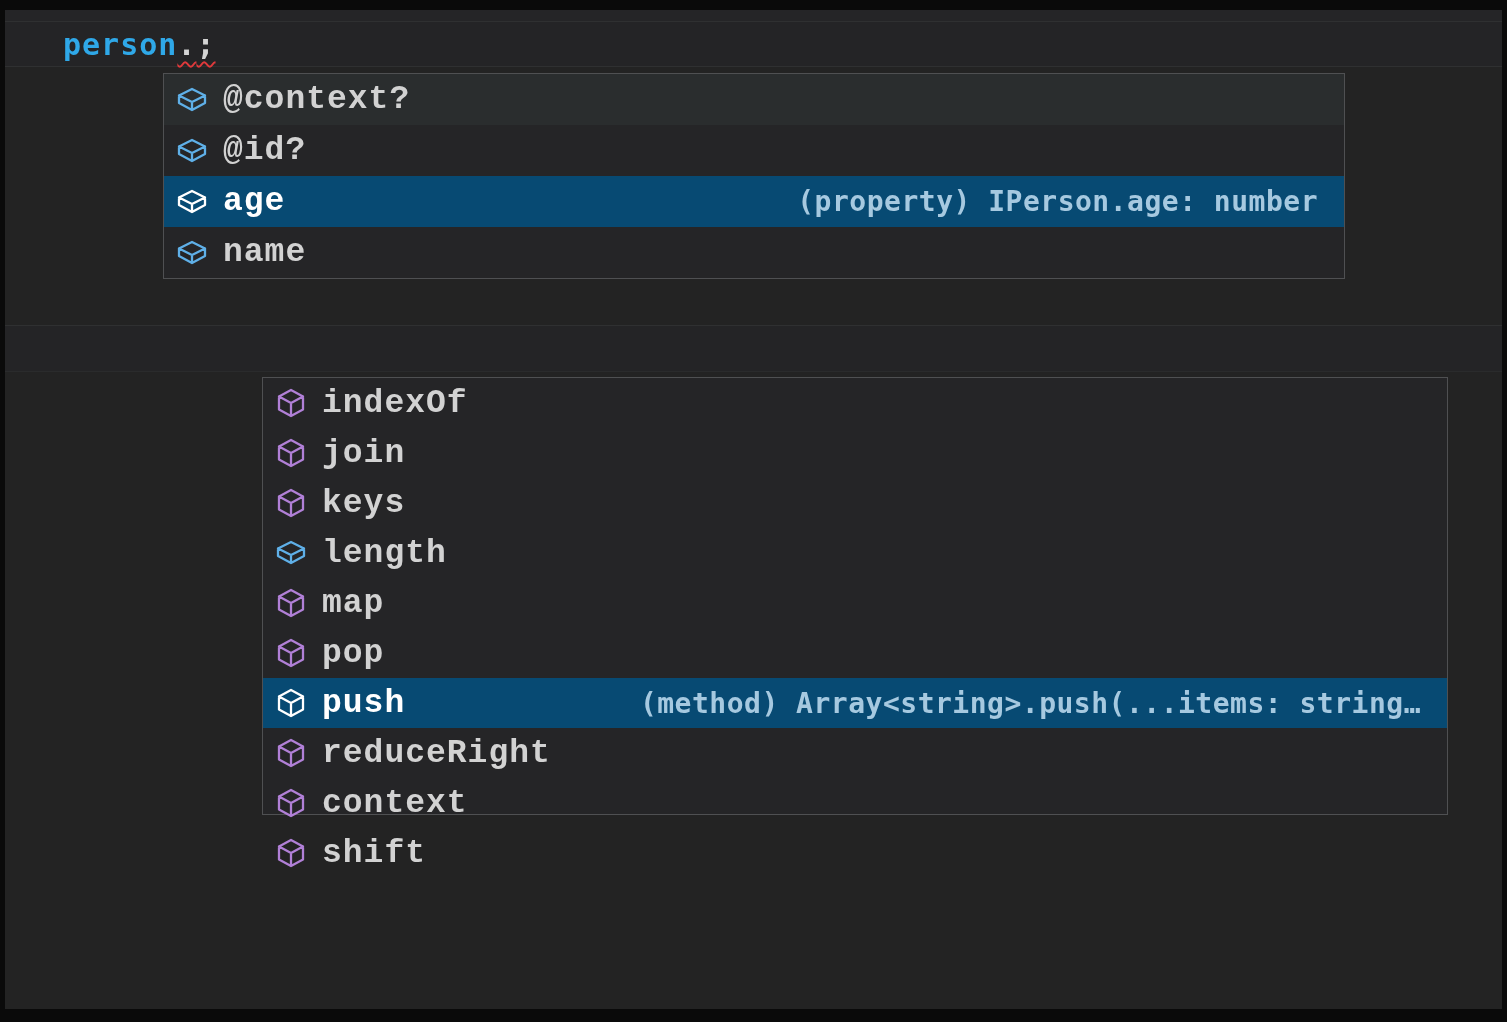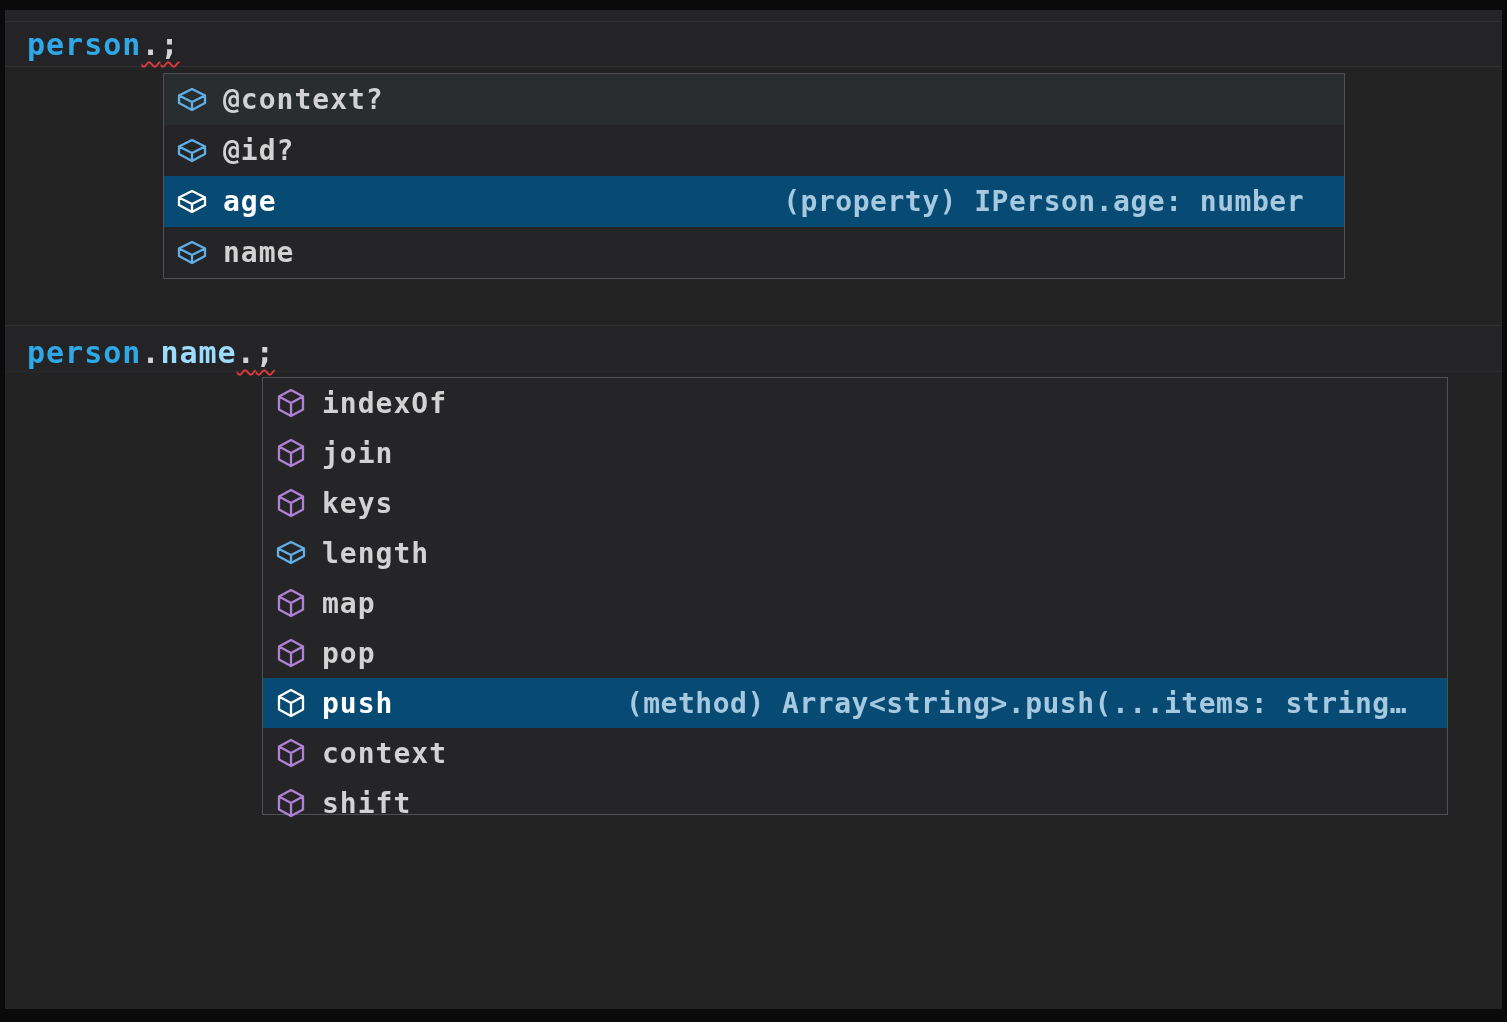--- a/index.html
+++ b/index.html
@@ -11,21 +11,21 @@
   .editor{
     position:absolute;left:5px;top:10px;right:5px;bottom:13px;
     background:var(--editor-bg,#232323);
   }
   .band-top{position:absolute;left:0;top:0;right:0;height:11px;background:#252527}
   .hairline{position:absolute;left:0;right:0;height:1px;background:#2f3031}
   .codezone{position:absolute;left:0;right:0;background:#242426}
 
   .code-line{
     position:absolute;height:45px;line-height:45px;white-space:pre;
-    font-size:30px;font-weight:700;letter-spacing:1px;
+    font-size:30px;font-weight:700;letter-spacing:1px;margin-left:36px;
   }
   .tok-variable{color:var(--c-var,#2fa8e8)}
   .tok-property{color:var(--c-prop,#9cdcfe)}
   .tok-punct{color:var(--c-punct,#d4d4d4)}
   .squiggle{
     text-decoration-line:underline;
     text-decoration-style:wavy;
     text-decoration-color:var(--squiggle,#e1393b);
     text-decoration-thickness:2px;
     text-underline-offset:6px;
@@ -40,25 +40,25 @@
   #suggest2{left:257px;top:367px;width:1186px;height:438px}
   #code1{left:22px;top:12px}
   #code2{left:22px;top:320px}
 
   .row{display:flex;align-items:center;padding-left:12px}
   #suggest1 .row{height:51px}
   #suggest2 .row{height:50px}
   .row .icon{width:32px;height:32px;margin-right:15px;flex:0 0 auto}
   .row .icon svg{width:100%;height:100%;display:block}
   .row .label{
-    font-size:28px;font-weight:700;letter-spacing:1px;
-    color:var(--label,#d2d2d2);white-space:pre;
+    font-size:33px;font-weight:700;letter-spacing:1px;
+    color:var(--label,#d2d2d2);white-space:pre;font-family:Liberation Mono, monospace;
   }
   .row .detail{
-    margin-left:auto;padding-right:40px;white-space:pre;
+    margin-left:auto;padding-right:26px;white-space:pre;
     font-size:28px;font-weight:700;letter-spacing:.5px;
     color:var(--detail,#a6c9e0);
   }
   .row.hover{background:var(--hover-bg,#2a2d2e)}
   .row.selected{background:var(--sel-bg,#074a73)}
   .row.selected .label{color:var(--label-sel,#ffffff)}
   .row.selected .icon{color:var(--label-sel,#ffffff)}
   .icon-field{color:var(--icon-field,#5fb0e8)}
   .icon-method{color:var(--icon-method,#b180d7)}
 </style>
@@ -104,21 +104,20 @@
       <div class="row">
     <span class="icon icon-field">
           <svg viewBox="0 0 32 32" aria-hidden="true">
             <path d="M16 5 29 11.5 29 19 16 26 3 19 3 11.5 Z M3 11.5 16 18 29 11.5 M16 18 16 26" fill="none" stroke="currentColor" stroke-width="2.3" stroke-linejoin="round" stroke-linecap="round"></path>
           </svg>
         </span>
     <span class="label">name</span>
   </div>
     </div>
 
-  <div class="code-line" id="code2"><span class="tok-variable">person</span><span class="tok-punct">.</span><span class="tok-property">name</span><span class="tok-punct squiggle">.</span><span class="tok-punct squiggle">;</span></div>
   <div class="suggest" id="suggest2">
       <div class="row">
     <span class="icon icon-method">
           <svg viewBox="0 0 32 32" aria-hidden="true">
             <path d="M16 3 28 9.5 28 22.5 16 29 4 22.5 4 9.5 Z M4 9.5 16 16 28 9.5 M16 16 16 29" fill="none" stroke="currentColor" stroke-width="2.3" stroke-linejoin="round" stroke-linecap="round"></path>
           </svg>
         </span>
     <span class="label">indexOf</span>
   </div>
       <div class="row">
@@ -169,20 +168,28 @@
         </span>
     <span class="label">push</span>
   <span class="detail">(method) Array&lt;string&gt;.push(...items: string…</span>
       </div>
       <div class="row">
     <span class="icon icon-method">
           <svg viewBox="0 0 32 32" aria-hidden="true">
             <path d="M16 3 28 9.5 28 22.5 16 29 4 22.5 4 9.5 Z M4 9.5 16 16 28 9.5 M16 16 16 29" fill="none" stroke="currentColor" stroke-width="2.3" stroke-linejoin="round" stroke-linecap="round"></path>
           </svg>
         </span>
+    <span class="label">reduceRight</span>
+  </div>
+      <div class="row">
+    <span class="icon icon-method">
+          <svg viewBox="0 0 32 32" aria-hidden="true">
+            <path d="M16 3 28 9.5 28 22.5 16 29 4 22.5 4 9.5 Z M4 9.5 16 16 28 9.5 M16 16 16 29" fill="none" stroke="currentColor" stroke-width="2.3" stroke-linejoin="round" stroke-linecap="round"></path>
+          </svg>
+        </span>
     <span class="label">context</span>
   </div>
       <div class="row">
     <span class="icon icon-method">
           <svg viewBox="0 0 32 32" aria-hidden="true">
             <path d="M16 3 28 9.5 28 22.5 16 29 4 22.5 4 9.5 Z M4 9.5 16 16 28 9.5 M16 16 16 29" fill="none" stroke="currentColor" stroke-width="2.3" stroke-linejoin="round" stroke-linecap="round"></path>
           </svg>
         </span>
     <span class="label">shift</span>
   </div>

